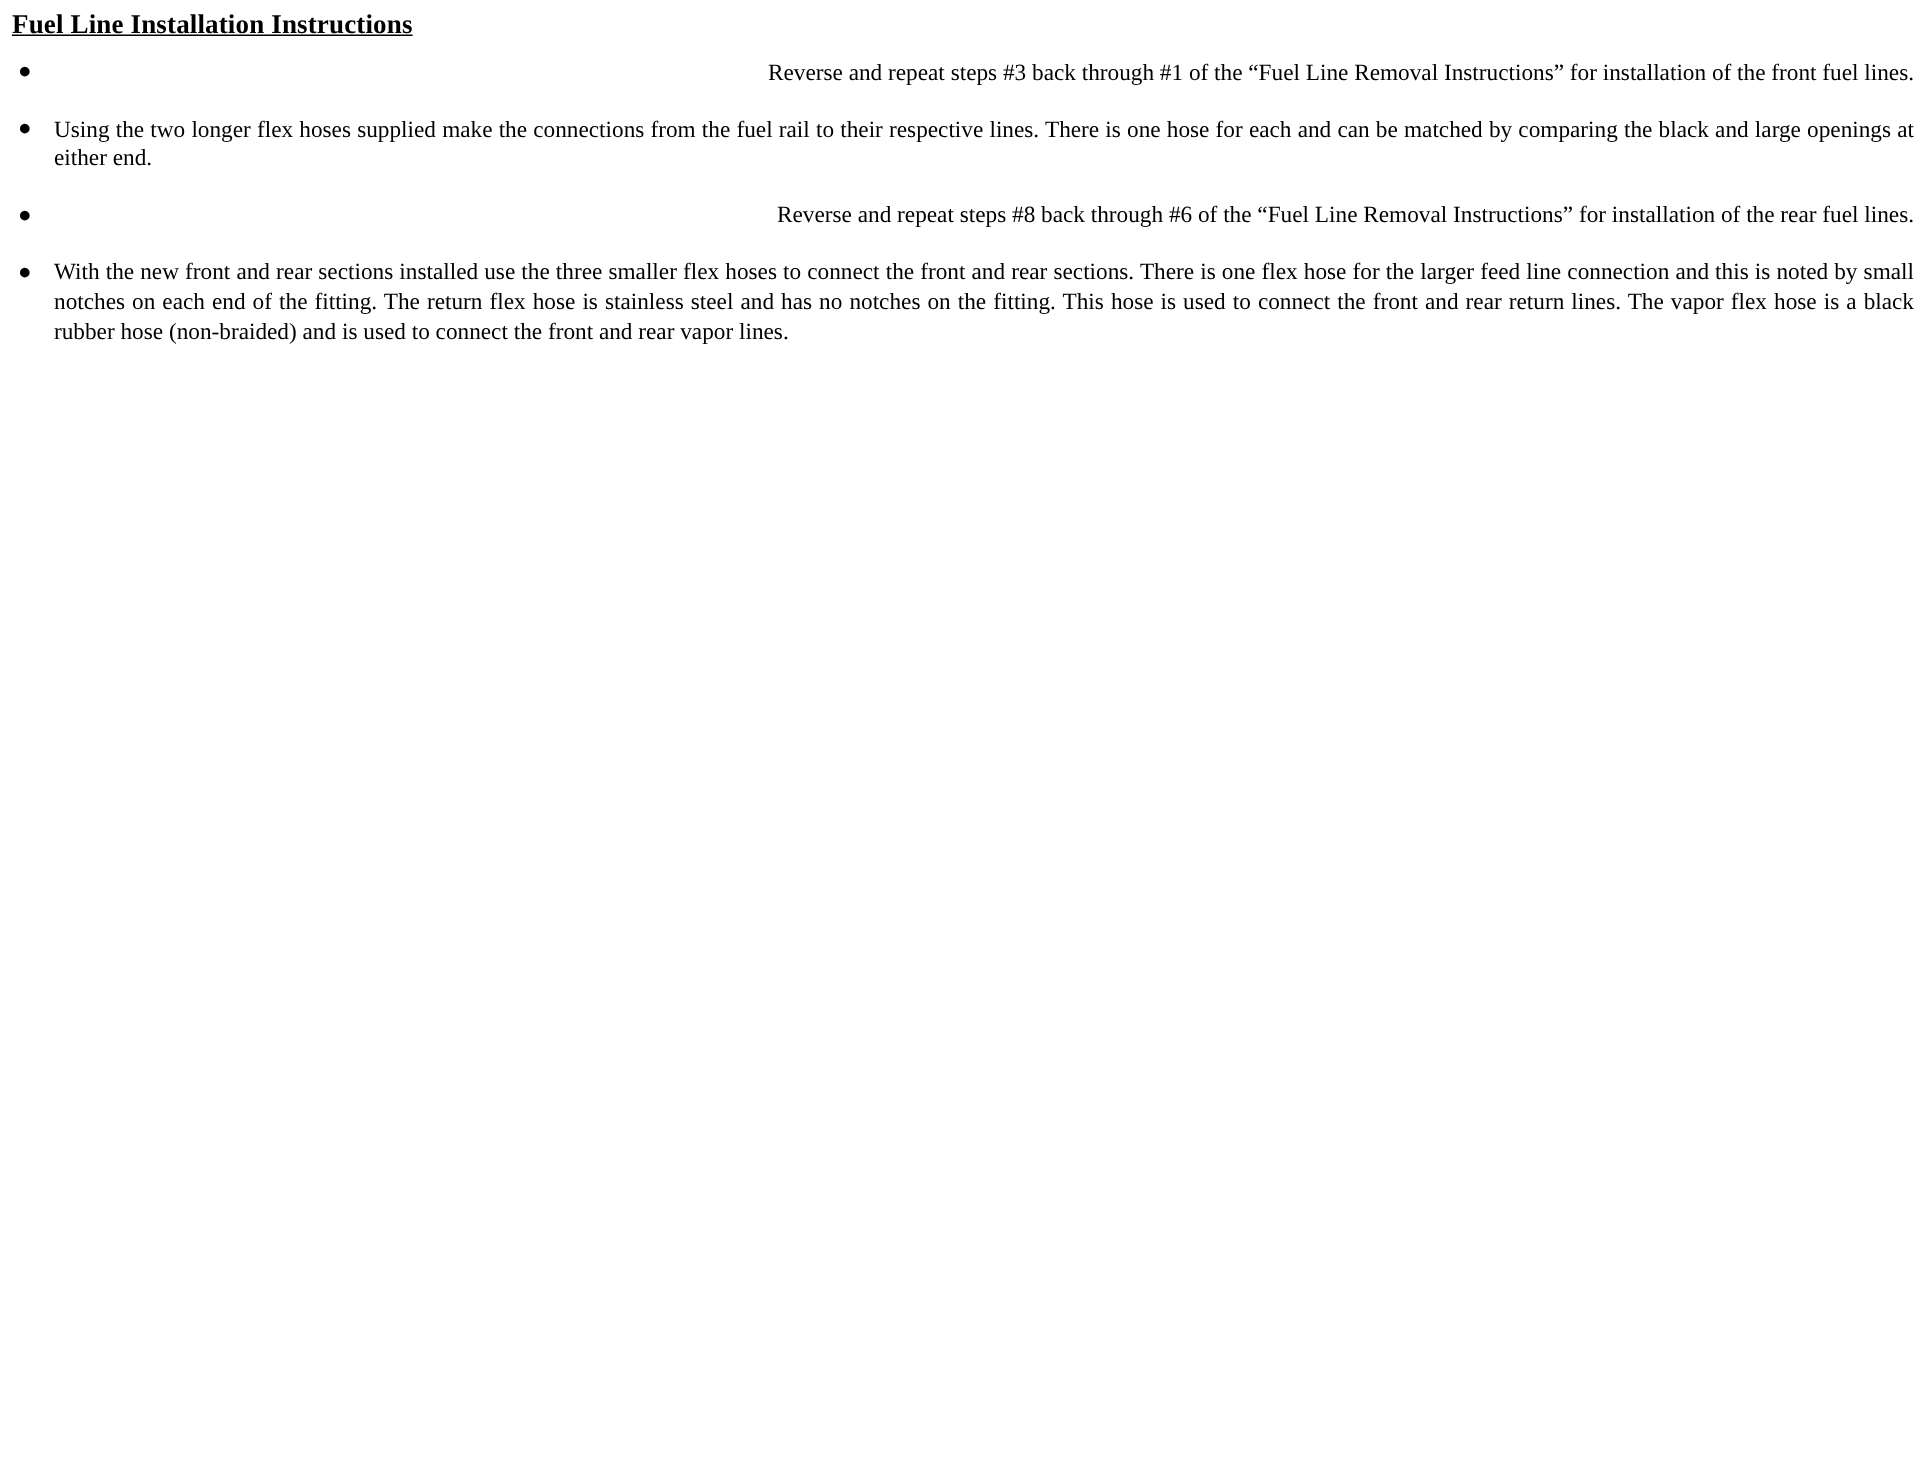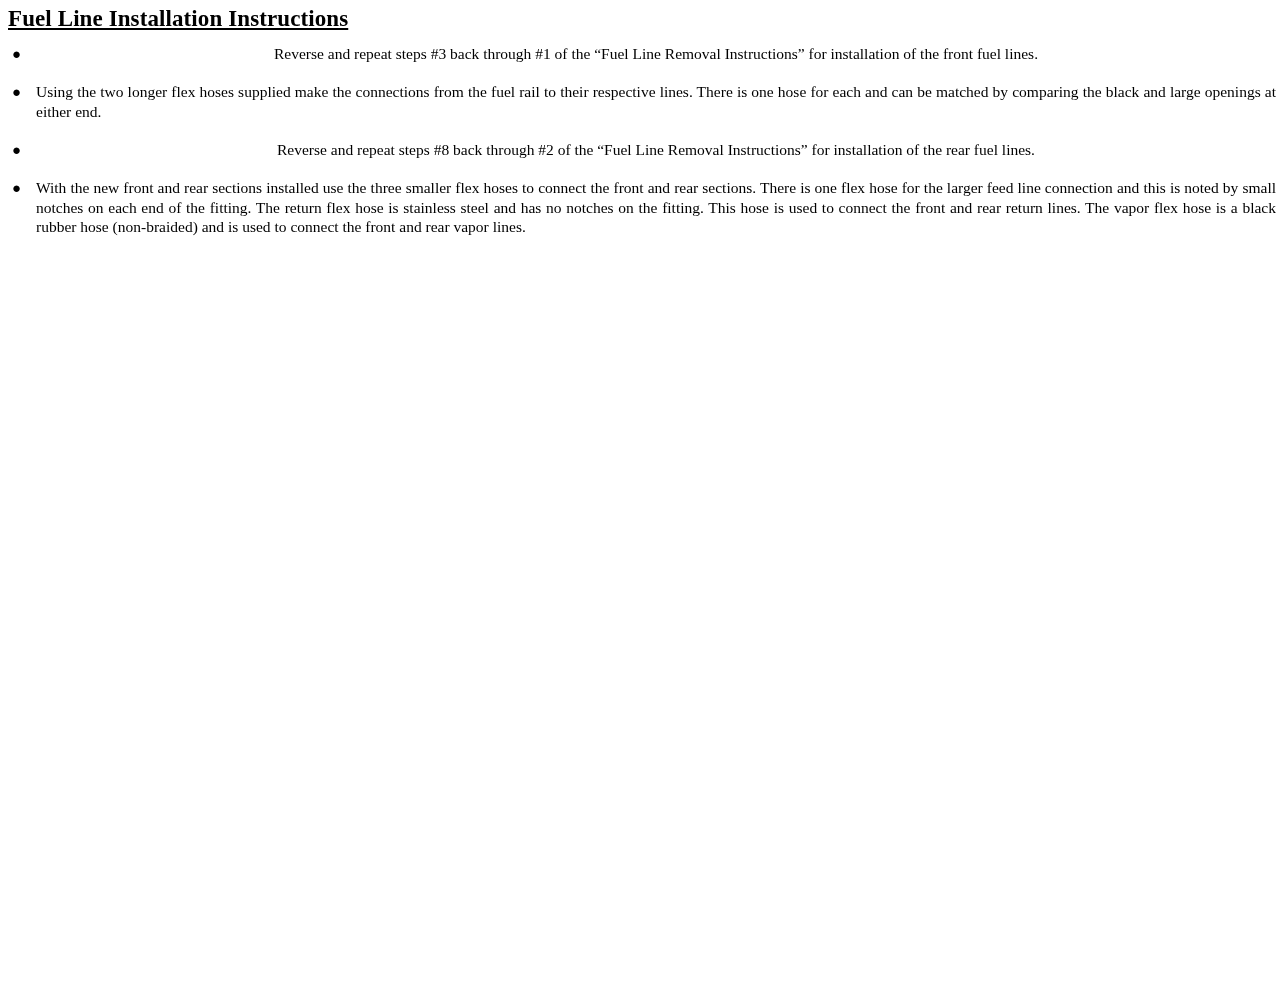--- a/index.html
+++ b/index.html
@@ -15,21 +15,21 @@
     overflow: hidden;
   }
   .page {
     position: relative;
     width: 1280px;
     height: 989px;
     box-sizing: border-box;
     padding: 0;
   }
   .doc-title {
-    font-size: 23px;
+    font-size: 18px;
     font-weight: bold;
     text-decoration: underline;
     margin: 6px 0 0 8px;
     letter-spacing: 0.1px;
     line-height: 1.15;
   }
   ul.bullet-list {
     list-style: none;
     margin: 12px 0 0 0;
     padding: 0;
@@ -49,21 +49,21 @@
   ul.bullet-list > li .para {
     display: block;
     font-size: 15.5px;
     line-height: 1.28;
     text-align: justify;
     text-justify: inter-word;
     hyphens: none;
   }
   
   ul.bullet-list > li.short .para {
-    text-align: center;
+    text-align: right;
   }
 </style>
 </head>
 <body>
 
 <div class="page">
 
   <h1 class="doc-title">Fuel Line Installation Instructions</h1>
 
   <ul class="bullet-list">
@@ -73,21 +73,21 @@
       <span class="para">Reverse and repeat steps #3 back through #1 of the “Fuel Line Removal Instructions” for installation of the front fuel lines.</span>
     </li>
 
     <li>
       <span class="bullet">●</span>
       <span class="para">Using the two longer flex hoses supplied make the connections from the fuel rail to their respective lines. There is one hose for each and can be matched by comparing the black and large openings at either end.</span>
     </li>
 
     <li class="short">
       <span class="bullet">●</span>
-      <span class="para">Reverse and repeat steps #8 back through #2 of the “Fuel Line Removal Instructions” for installation of the rear fuel lines.</span>
+      <span class="para">Reverse and repeat steps #8 back through #6 of the “Fuel Line Removal Instructions” for installation of the rear fuel lines.</span>
     </li>
 
     <li>
       <span class="bullet">●</span>
       <span class="para">With the new front and rear sections installed use the three smaller flex hoses to connect the front and rear sections. There is one flex hose for the larger feed line connection and this is noted by small notches on each end of the fitting. The return flex hose is stainless steel and has no notches on the fitting. This hose is used to connect the front and rear return lines. The vapor flex hose is a black rubber hose (non-braided) and is used to connect the front and rear vapor lines.</span>
     </li>
 
   </ul>
 
 </div>

